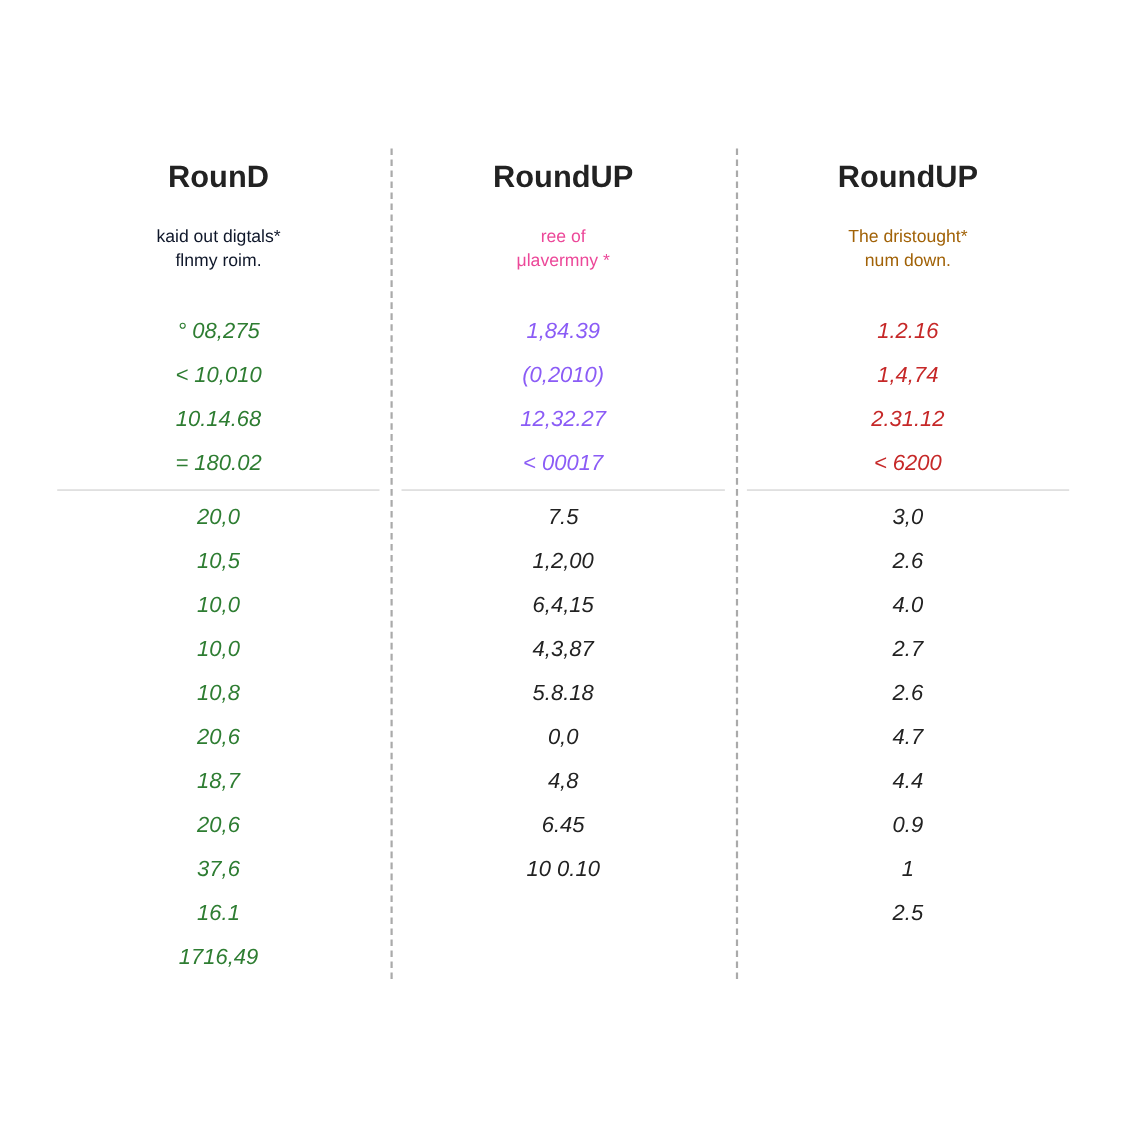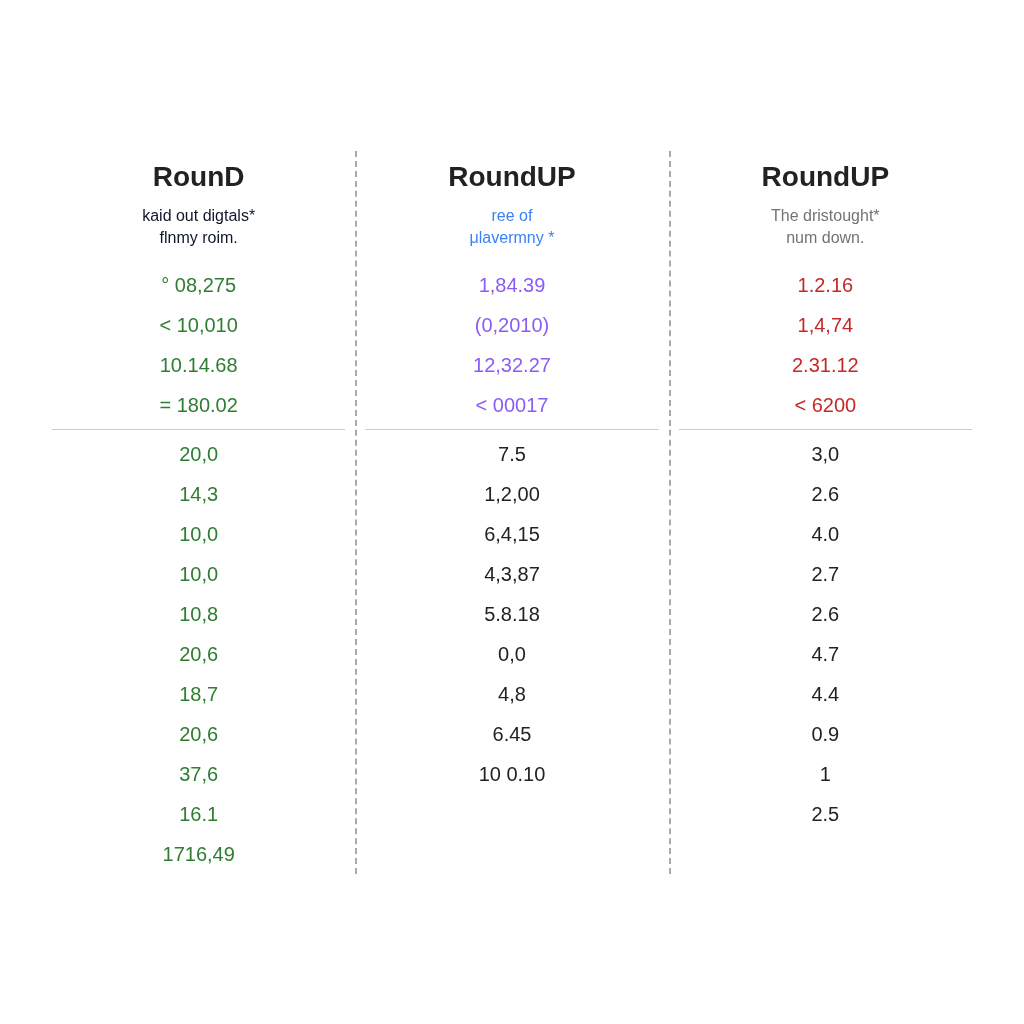--- a/index.html
+++ b/index.html
@@ -33,21 +33,21 @@
       bottom: 0;
       border-left: 2px dashed #aaa;
     }
     .col-divider-1 { left: 33.333%; }
     .col-divider-2 { left: 66.666%; }
 
     .col {
       display: flex;
       flex-direction: column;
       align-items: center;
-      gap: 0;
+      gap: 16px;
       padding: 0 10px;
     }
 
     .col-header {
       font-size: 28px;
       font-weight: 900;
       color: #222;
       text-align: center;
       padding-bottom: 12px;
       padding-top: 10px;
@@ -55,37 +55,38 @@
 
     .col-subtext {
       font-size: 16px;
       text-align: center;
       line-height: 1.4;
       min-height: 60px;
       padding-bottom: 14px;
     }
 
     .col1-subtext { color: #0f172a; }
-    .col2-subtext { color: #3b82f6; }
-    .col3-subtext { color: #737373; }
+    .col2-subtext { color: #ec4899; }
+    .col3-subtext { color: #a16207; }
 
     .data-rows {
       width: 100%;
       display: flex;
       flex-direction: column;
       align-items: center;
       gap: 0;
     }
 
     .data-row {
       width: 100%;
       text-align: center;
       font-size: 20px;
       padding: 7px 0;
       line-height: 1.3;
+      font-style: italic;
     }
 
     .section-divider {
       width: 100%;
       border-top: 1px solid #ccc;
       margin: 4px 0;
     }
 
     
     .green { color: #2e7d32; }
@@ -104,21 +105,21 @@
     <div class="col">
       <div class="col-header">RounD</div>
       <div class="col-subtext col1-subtext">kaid out digtals*<br>flnmy roim.</div>
       <div class="data-rows">
         <div class="data-row green">° 08,275</div>
         <div class="data-row green">&lt; 10,010</div>
         <div class="data-row green">10.14.68</div>
         <div class="data-row green">= 180.02</div>
         <div class="section-divider"></div>
         <div class="data-row green">20,0</div>
-        <div class="data-row green">14,3</div>
+        <div class="data-row green">10,5</div>
         <div class="data-row green">10,0</div>
         <div class="data-row green">10,0</div>
         <div class="data-row green">10,8</div>
         <div class="data-row green">20,6</div>
         <div class="data-row green">18,7</div>
         <div class="data-row green">20,6</div>
         <div class="data-row green">37,6</div>
         <div class="data-row green">16.1</div>
         <div class="data-row green">1716,49</div>
       </div>

